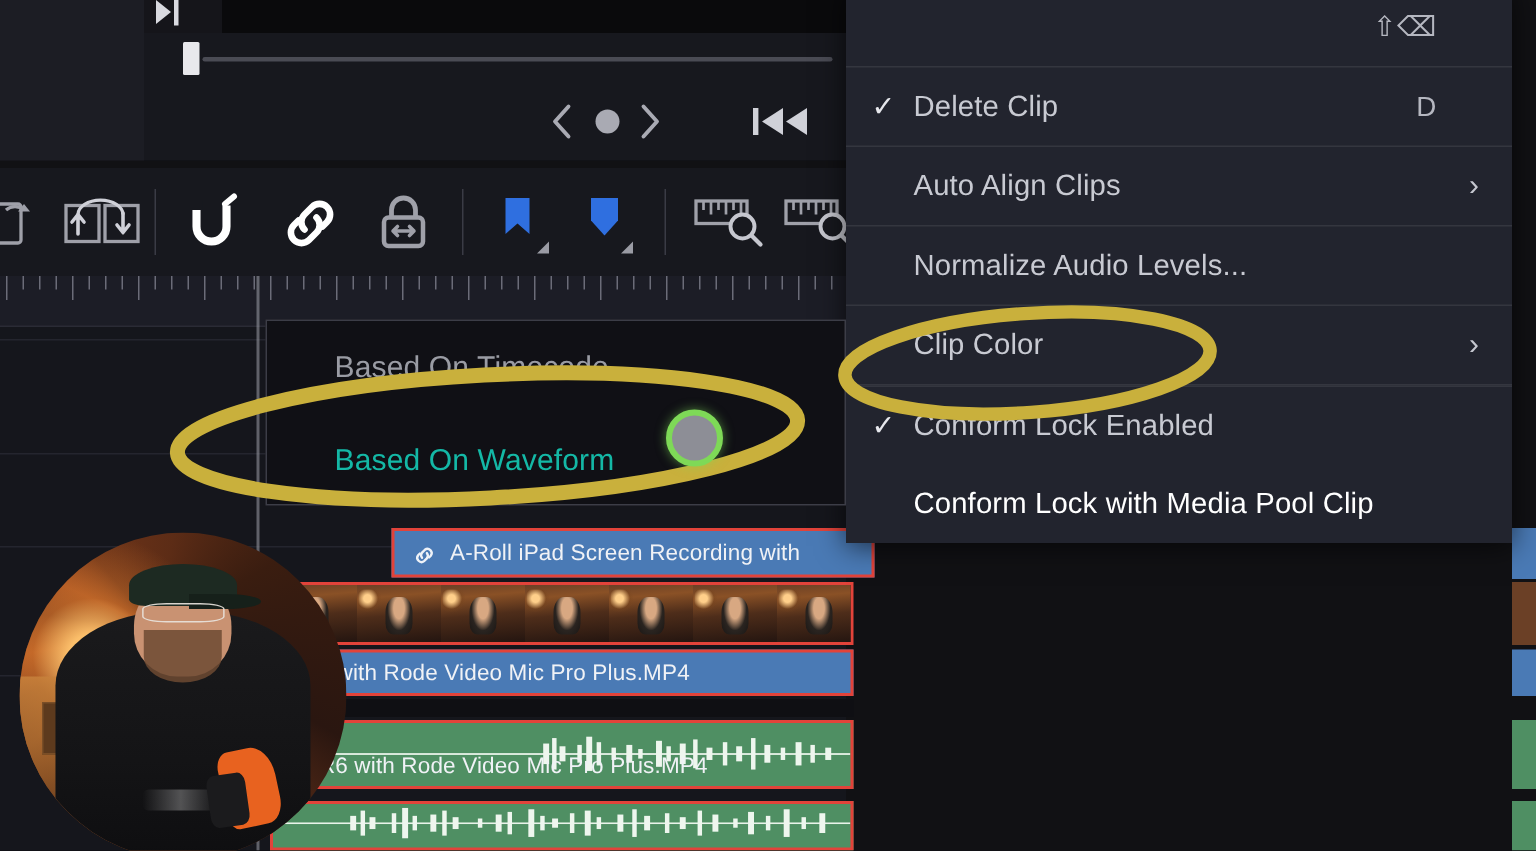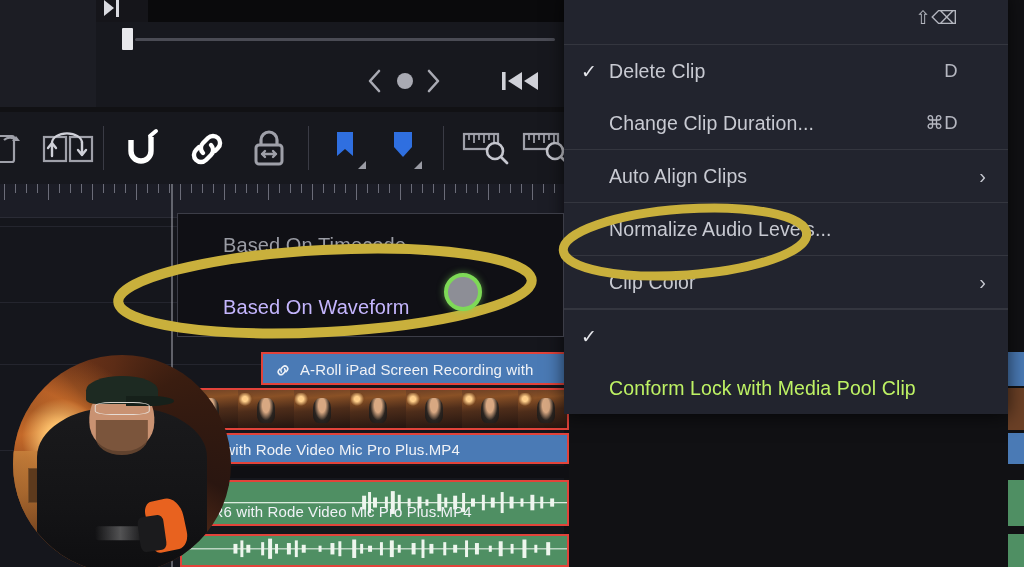--- a/index.html
+++ b/index.html
@@ -64,32 +64,32 @@
   .kf-group span{ display:flex; gap:2px; }
   .kf-group i{ width:2px;height:2px;background:#cfd0d6;display:block; }
 
   
   .ctx-menu { position:absolute; left:564px; top:-8px; width:444px; background:#22242e;
               box-shadow:0 2px 18px rgba(0,0,0,.65); }
   .ctx-item { position:relative; height:52px; display:flex; align-items:center; }
   .ctx-item .check { position:absolute; left:15px; width:20px; text-align:center;
                      color:#e6e7ec; font-size:19px; line-height:1; }
   .ctx-item .lbl { margin-left:45px; color:#c8cad2; font-size:19.5px; letter-spacing:.1px; }
-  .ctx-item.disabled .lbl { color:#bef264; }
+  .ctx-item.disabled .lbl { color:#ffffff; }
   .ctx-item .accel { position:absolute; right:50px; color:#b5b7c0; font-size:18.5px; letter-spacing:.5px; }
   .ctx-item .arrow { position:absolute; right:22px; color:#c5c7cf; font-size:20px; line-height:1; }
   .ctx-sep { height:1px; background:#34363f; margin:0; }
 
   
   .sub-menu { position:absolute; left:177px; top:213px; width:387px; height:124px;
               background:#101015; border:1px solid #3c3d47; }
   .sub-item { position:relative; height:62px; display:flex; align-items:center; }
   .sub-item .lbl { margin-left:45px; font-size:20px; letter-spacing:.1px; }
   .sub-item.dim .lbl { color:#9a9ca4; }
-  .sub-item.active .lbl { color:#c4b5fd; }
+  .sub-item.active .lbl { color:#14b8a6; }
 
   .cursor-ring { position:absolute; left:444px; top:273px; width:38px; height:38px;
                  border-radius:50%; border:4px solid #7ed957; background:#8d8e96;
                  box-shadow:0 0 7px rgba(126,217,87,.55); }
 
   
   .annot { position:absolute; pointer-events:none; }
 
   
   .cam { position:absolute; left:13px; top:355px; width:218px; height:218px;
@@ -592,42 +592,39 @@
   <div class="ctx-menu" id="ctxMenu">
       <div class="ctx-item">
         <span class="accel">⇧⌫</span>
       </div>
       <div class="ctx-sep"></div>
       <div class="ctx-item">
         <span class="check">✓</span>
         <span class="lbl">Delete Clip</span>
         <span class="accel">D</span>
       </div>
-      <div class="ctx-item">
-        <span class="lbl">Change Clip Duration...</span>
-        <span class="accel">⌘D</span>
-      </div>
       <div class="ctx-sep"></div>
       <div class="ctx-item">
         <span class="lbl">Auto Align Clips</span>
         <span class="arrow">›</span>
       </div>
       <div class="ctx-sep"></div>
       <div class="ctx-item">
         <span class="lbl">Normalize Audio Levels...</span>
       </div>
       <div class="ctx-sep"></div>
       <div class="ctx-item">
         <span class="lbl">Clip Color</span>
         <span class="arrow">›</span>
       </div>
       <div class="ctx-sep"></div>
       <div class="ctx-sep"></div>
       <div class="ctx-item">
         <span class="check">✓</span>
+        <span class="lbl">Conform Lock Enabled</span>
       </div>
       <div class="ctx-item disabled">
         <span class="lbl">Conform Lock with Media Pool Clip</span>
       </div>
     </div>
 
   <div class="sub-menu" id="subMenu">
       <div class="sub-item dim">
         <span class="lbl">Based On Timecode</span>
       </div>

